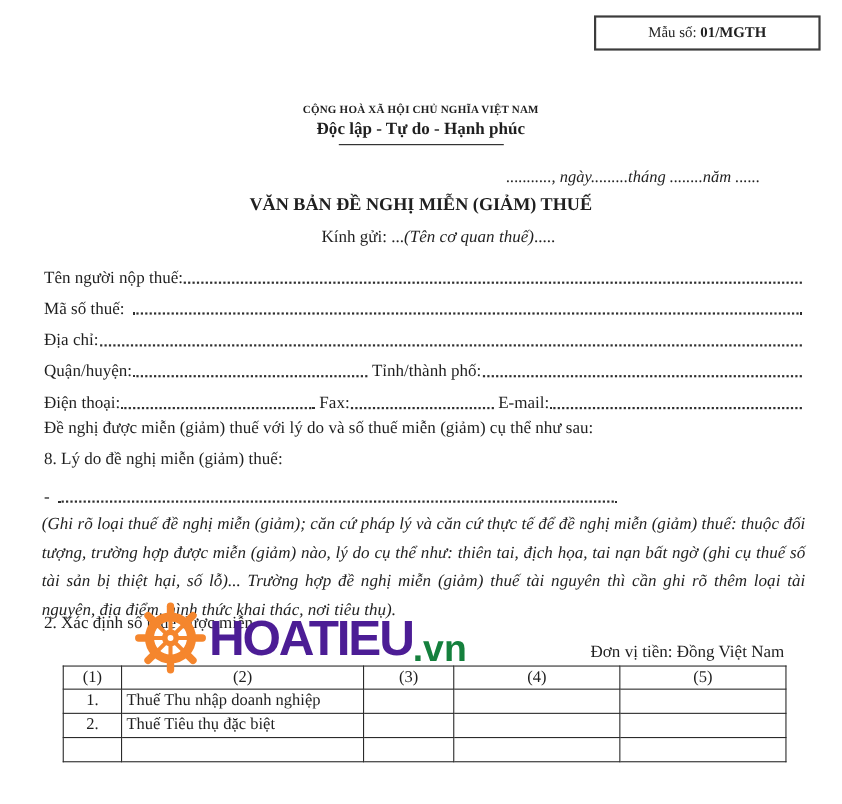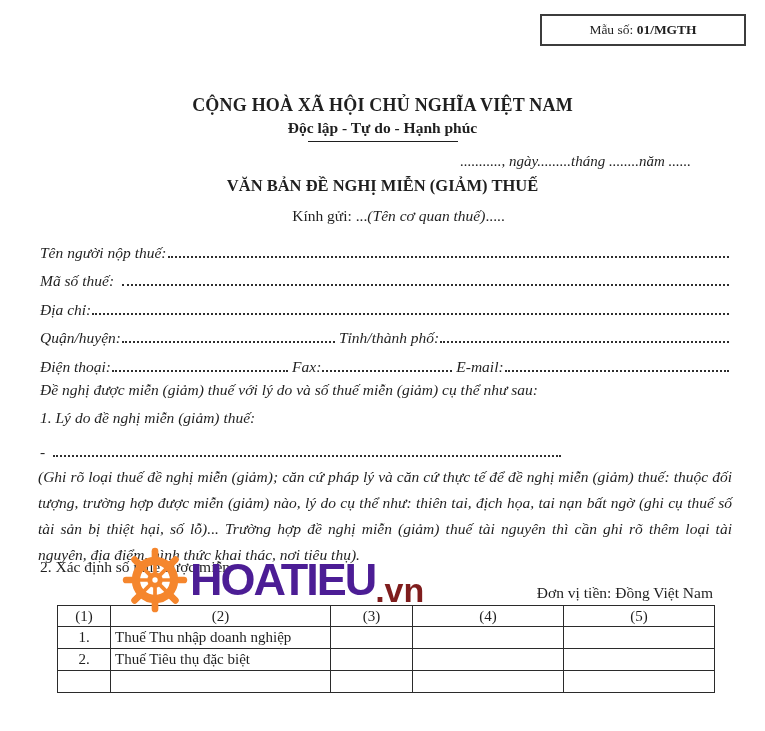--- a/index.html
+++ b/index.html
@@ -10,30 +10,30 @@
   
   .model-box{
     position:absolute;left:540px;top:14px;width:206px;box-sizing:border-box;
     border:2px solid #3c3c3c;padding:5px 4px 6px 4px;text-align:center;
   }
   .model-line{font-size:13.5px;line-height:17px;}
   .model-line .code{font-weight:bold;}
   .model-note{font-size:12.5px;font-style:italic;line-height:15.5px;margin-top:1px;}
   
   .nat-header{position:absolute;left:0;top:95px;width:765px;text-align:center;}
-  .country{font-size:18px;font-weight:bold;letter-spacing:.2px;}
+  .country{font-size:10px;font-weight:bold;letter-spacing:.2px;}
   .motto{font-size:15.5px;font-weight:bold;margin-top:3px;}
   .motto-underline{width:150px;height:0;border-top:1.5px solid #1f1f1f;margin:4px auto 0 auto;}
   .date-line{position:absolute;top:153px;right:74px;font-style:italic;font-size:15px;}
   .doc-title{position:absolute;left:0;top:176px;width:765px;text-align:center;font-size:16.5px;font-weight:bold;}
   .salutation{position:absolute;left:0;top:207px;width:765px;text-align:center;font-size:15.5px;margin-left:16px;}
   .salutation .it{font-style:italic;}
   
   .fields{position:absolute;left:40px;top:233px;width:690px;font-size:15.5px;}
-  .frow{display:flex;align-items:flex-end;height:28.5px;white-space:nowrap;font-style:italic;}
+  .frow{display:flex;align-items:flex-end;height:28.5px;white-space:nowrap;}
   .frow.plain{display:block;line-height:28.5px;white-space:normal;}
   .lbl{flex:0 0 auto;}
   .dots{flex:1 1 auto;border-bottom:2px dotted #2e2e2e;margin:0 1px 4px 1px;}
   .dots.gap{margin-left:8px;}
   .dots.w215{flex:0 0 213px;}
   .dots.w178{flex:0 0 176px;}
   .dots.w132{flex:0 0 130px;}
   .dots.w510{flex:0 0 508px;}
   .lbl.after-dots{margin-left:3px;}
   
@@ -112,21 +112,21 @@
     </div>
     <div class="frow">
       <span class="lbl">Điện thoại:</span>
         <span class="dots w178"></span>
         <span class="lbl after-dots">Fax:</span>
         <span class="dots w132"></span>
         <span class="lbl after-dots">E-mail:</span>
         <span class="dots"></span>
     </div>
     <div class="frow plain">Đề nghị được miễn (giảm) thuế với lý do và số thuế miễn (giảm) cụ thể như sau:</div>
-    <div class="frow plain">1. Lý do đề nghị miễn (giảm) thuế:</div>
+    <div class="frow plain">8. Lý do đề nghị miễn (giảm) thuế:</div>
     <div class="frow">
       <span class="lbl">-</span>
         <span class="dots w510 gap"></span>
     </div>
   </div>
 
   <div class="note">(Ghi rõ loại thuế đề nghị miễn (giảm); căn cứ pháp lý và căn cứ thực tế để đề nghị miễn (giảm) thuế: thuộc đối tượng, trường hợp được miễn (giảm) nào, lý do cụ thể như: thiên tai, địch họa, tai nạn bất ngờ (ghi cụ thuế số tài sản bị thiệt hại, số lỗ)... Trường hợp đề nghị miễn (giảm) thuế tài nguyên thì cần ghi rõ thêm loại tài nguyên, địa điểm, hình thức khai thác, nơi tiêu thụ).</div>
 
   <div class="section2">2. Xác định số thuế được miễn</div>
 
@@ -148,21 +148,21 @@
           <line x1="32" y1="14" x2="32" y2="50"></line>
           <line x1="14" y1="32" x2="50" y2="32"></line>
           <line x1="19.3" y1="19.3" x2="44.7" y2="44.7"></line>
           <line x1="19.3" y1="44.7" x2="44.7" y2="19.3"></line>
         </g>
         <circle cx="32" cy="32" r="7.5" fill="#F5862D" stroke="none"></circle>
         <circle cx="32" cy="32" r="2.6" fill="#ffffff" stroke="none"></circle>
       </g>
     </svg>
     <span class="wm-main" style="color:#4c1d95">HOATIEU</span>
-      <span class="wm-suffix" style="color:#7f1d1d">.vn</span>
+      <span class="wm-suffix" style="color:#15803d">.vn</span>
   </div>
 
   <div class="currency">Đơn vị tiền: Đồng Việt Nam</div>
 
   <table class="tax-table">
     <colgroup>
       <col style="width:53px">
         <col style="width:220px">
         <col style="width:82px">
         <col style="width:151px">

